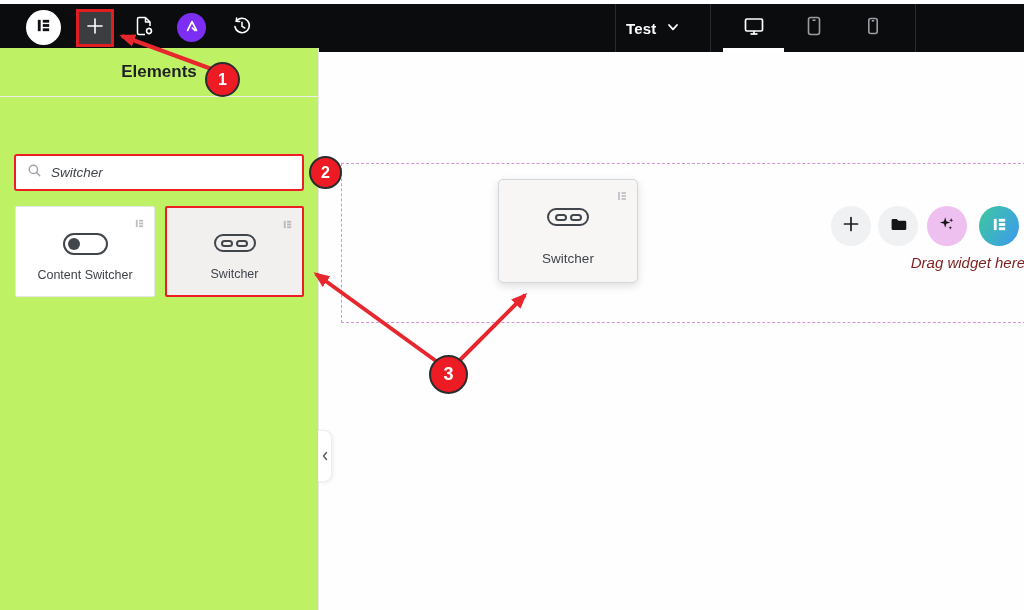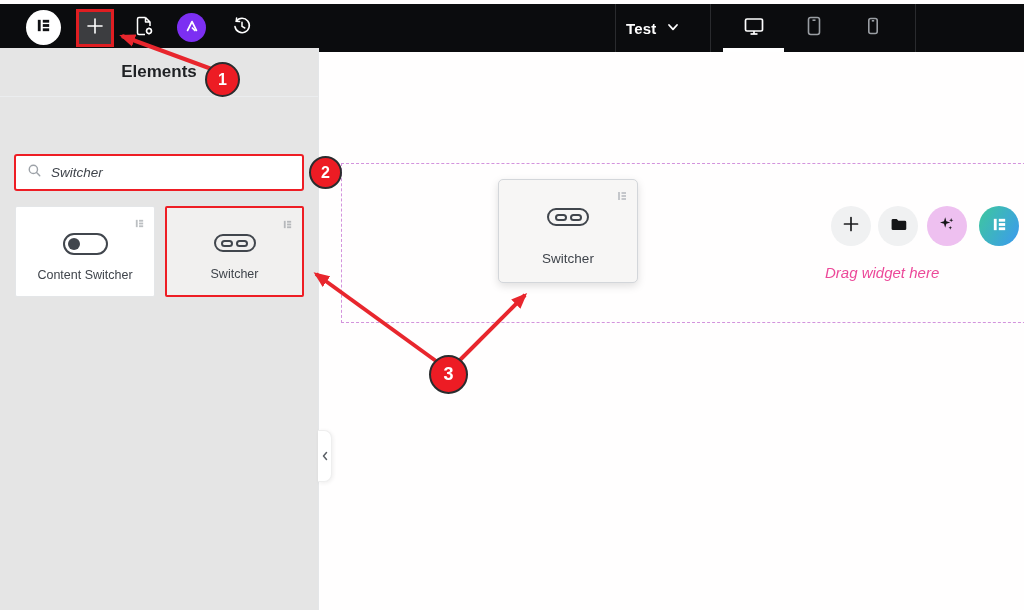--- a/index.html
+++ b/index.html
@@ -22,21 +22,21 @@
     background:#7c2ff2; display:flex; align-items:center; justify-content:center; cursor:pointer; }
   .tb-divider { position:absolute; top:0; width:1px; height:48px; background:#2a2b2e; }
   .tb-site { position:absolute; left:626px; top:0; height:48px; display:flex; align-items:center;
     gap:9px; cursor:pointer; }
   .tb-site span { color:#fff; font-size:15px; font-weight:700; letter-spacing:.2px; }
   .device-btn { position:absolute; top:0; height:48px; display:flex; align-items:center;
     justify-content:center; cursor:pointer; }
   .device-underline { position:absolute; left:723px; bottom:0; width:61px; height:4px; background:#fff; }
 
   
-  .sidebar { position:absolute; left:0; top:48px; width:319px; height:562px; background:#e5e5e5;
+  .sidebar { position:absolute; left:0; top:48px; width:319px; height:562px; background:#bef264;
     border-right:1px solid #e4e6e8; }
   .panel-header { position:relative; height:49px; border-bottom:1px solid #ebedef;
     display:flex; align-items:center; justify-content:center; }
   .panel-title { font-size:17px; font-weight:700; color:#1f2124; }
   .panel-tabs { position:relative; height:36px; display:flex; border-bottom:1px solid #e9ebed; }
   .panel-tab { flex:1; display:flex; align-items:center; justify-content:center; font-size:14px;
     cursor:pointer; }
   .tab-active { color:#232629; font-weight:500; }
   .tab-inactive { color:#69727d; }
   .tab-underline { position:absolute; left:0; bottom:-1px; width:160px; height:4px; background:#141619; }
@@ -76,22 +76,22 @@
     box-shadow:0 3px 8px rgba(0,0,0,.13); z-index:4; cursor:grabbing; }
   .dragged-card .card-icon-area { top:28px; }
   .dragged-card .card-label { bottom:16px; font-size:13.5px; }
 
   .action-circle { position:absolute; top:206px; width:40px; height:40px; border-radius:50%;
     display:flex; align-items:center; justify-content:center; cursor:pointer; }
   .ac-plus   { left:831px; background:#f0f1f2; }
   .ac-folder { left:878px; background:#f0f1f2; }
   .ac-ai     { left:927px; background:#eec0f0; }
   .ac-el     { left:979px; background:linear-gradient(120deg,#3ec3a5 10%,#3c9ee8 90%); }
-  .drag-hint { position:absolute; left:825px; top:264px; width:200px; text-align:left;
-    font-size:15px; font-style:italic; color:#ec4899; }
+  .drag-hint { position:absolute; left:825px; top:254px; width:200px; text-align:right;
+    font-size:15px; font-style:italic; color:#7f1d1d; }
 
   
   .anno-svg { position:absolute; left:0; top:0; width:1024px; height:610px; pointer-events:none; z-index:40; }
   .anno-circle { position:absolute; border-radius:50%; background:#ed1c24; border:2px solid #2a2c2e;
     color:#fff; font-weight:700; display:flex; align-items:center; justify-content:center; z-index:41; }
   .anno-1 { left:205px; top:62px;  width:35px; height:35px; font-size:16px; }
   .anno-2 { left:309px; top:156px; width:33px; height:33px; font-size:16px; }
   .anno-3 { left:429px; top:355px; width:39px; height:39px; font-size:18px; }
 </style>
 </head>

